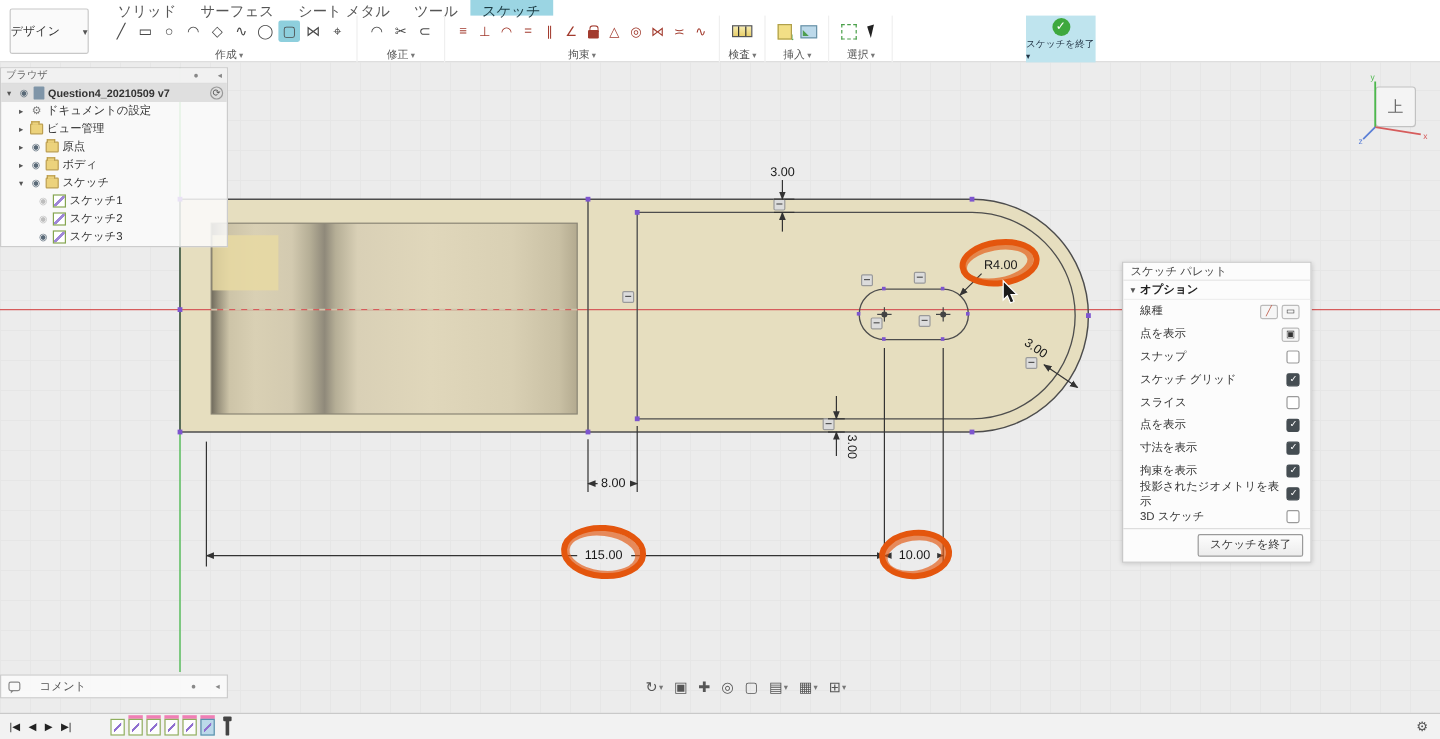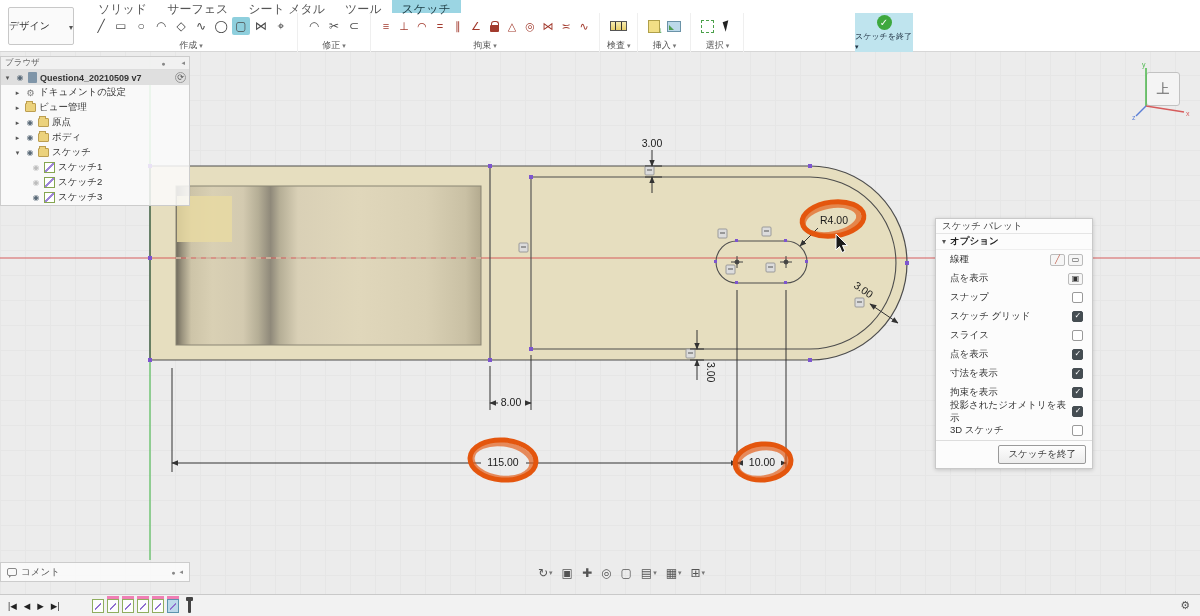--- a/index.html
+++ b/index.html
@@ -89,21 +89,21 @@
     font-size:13px;color:#666;cursor:pointer}
   .triad{position:absolute;left:-14px;top:-14px;width:62px;height:62px;pointer-events:none}
 
   
   .navbar{position:absolute;left:538px;top:566px;z-index:8;display:flex;align-items:center;gap:9px;font-size:12px;color:#555}
   .nicon{cursor:pointer;display:flex;align-items:center;gap:1px}
   .ncaret{font-size:7px;color:#777}
 
   
   .comments{position:absolute;left:0;top:562px;width:190px;height:20px;background:rgba(250,250,250,.92);border:1px solid #ccc;
-    display:flex;align-items:center;gap:4px;padding:0 6px;font-size:9.5px;color:#555;z-index:10}
+    display:flex;align-items:center;gap:16px;padding:0 6px;font-size:9.5px;color:#555;z-index:10}
   .bubble-icon{width:10px;height:8px;border:1px solid #888;border-radius:2px;position:relative}
   .bubble-icon::after{content:"";position:absolute;left:1px;bottom:-3px;border-top:3px solid #888;border-right:3px solid transparent}
   .comments .sp{flex:1}
 
   
   .timeline{position:absolute;left:0;bottom:0;width:1200px;height:22px;background:#f2f2f2;border-top:1px solid #c9c9c9;
     display:flex;align-items:center;z-index:20}
   .tctrl{display:flex;gap:7px;margin-left:8px;font-size:8.5px;color:#222}
   .tctrl span{cursor:pointer}
   .titems{display:flex;gap:3px;margin-left:32px;align-items:center}

